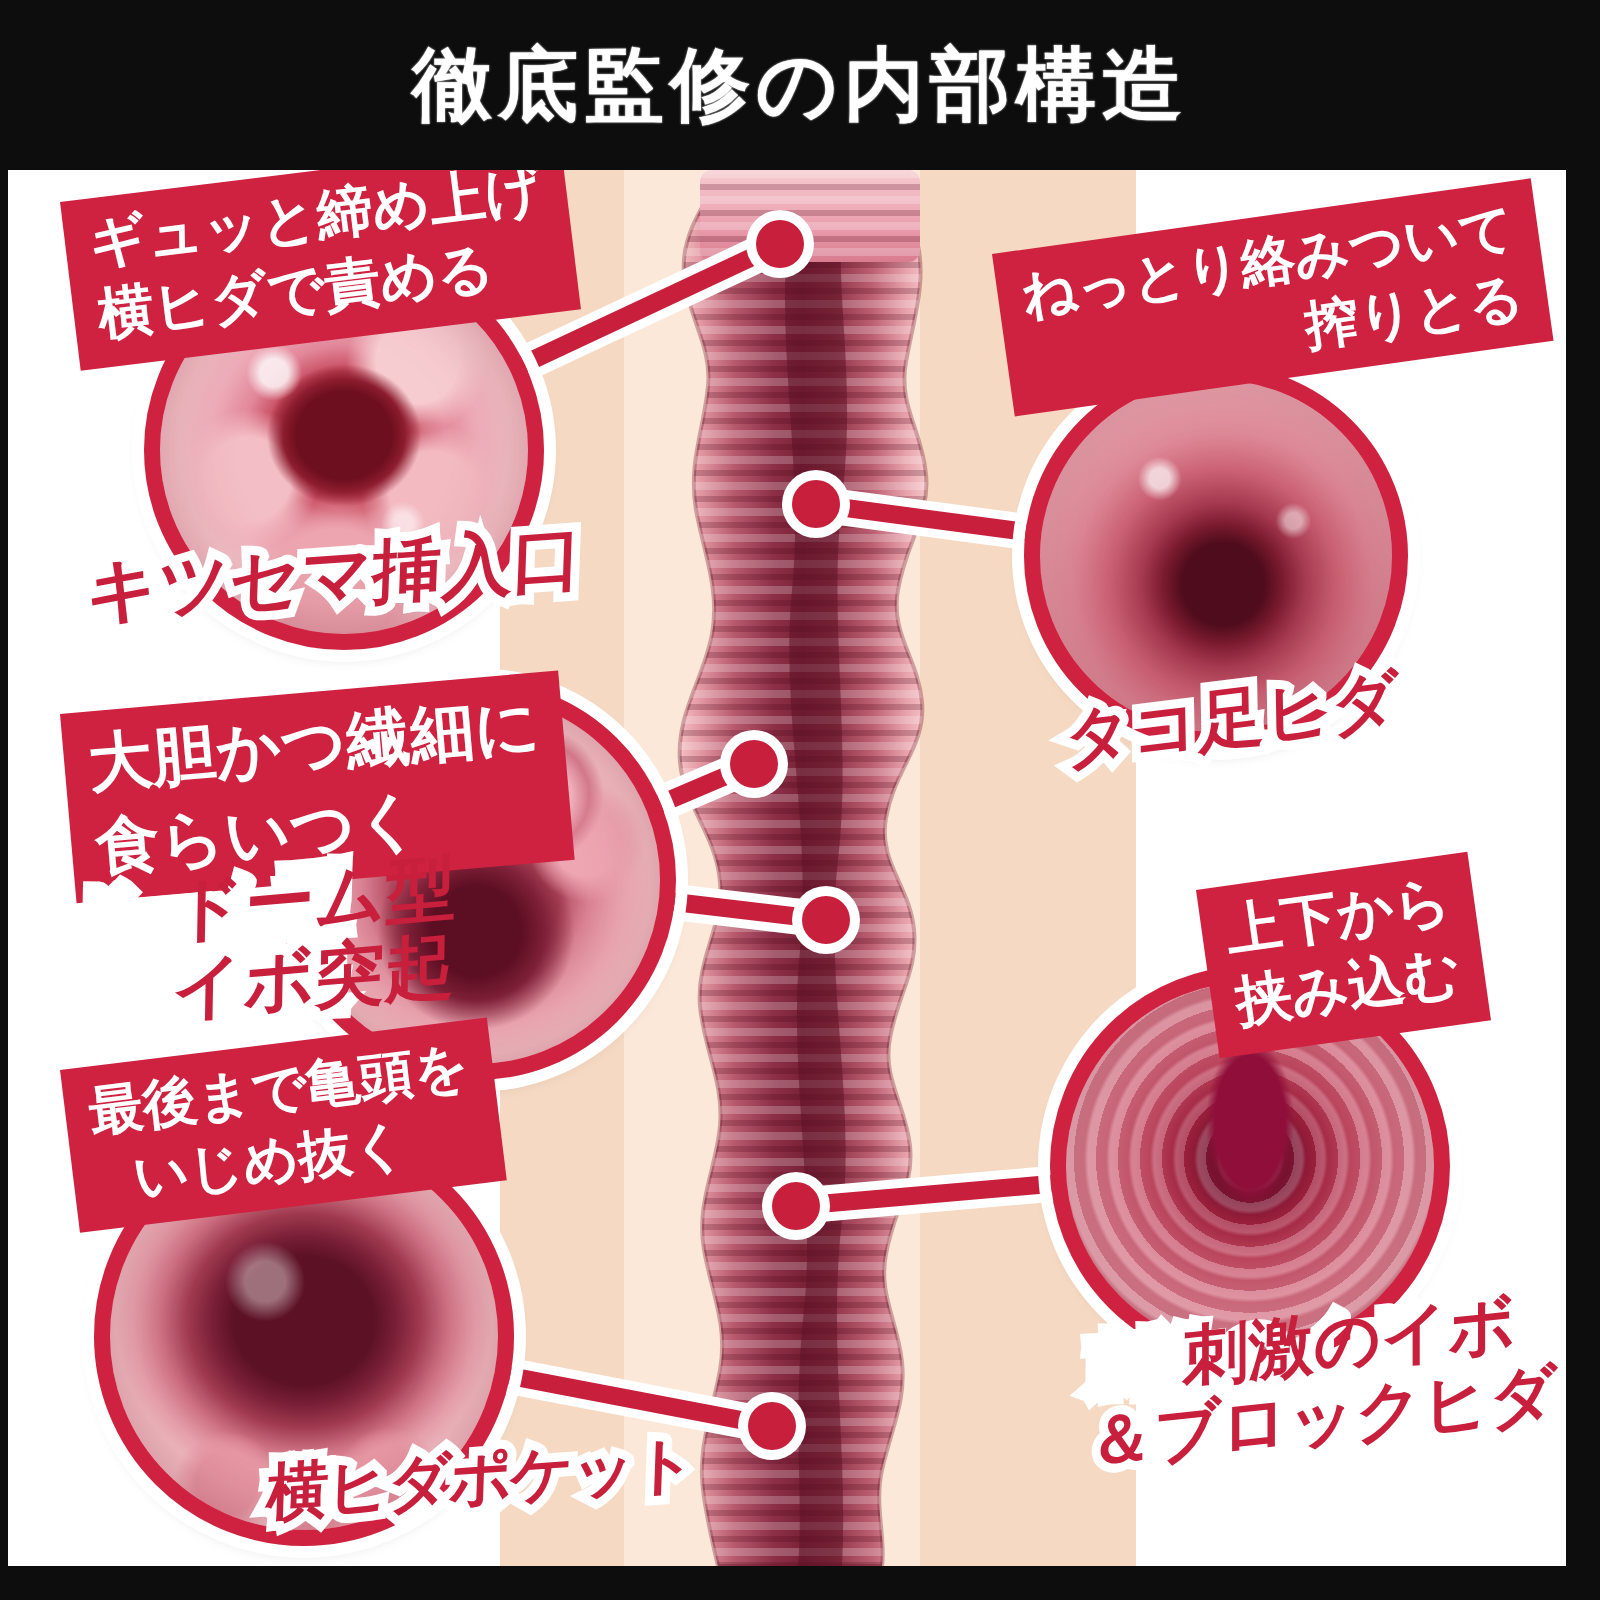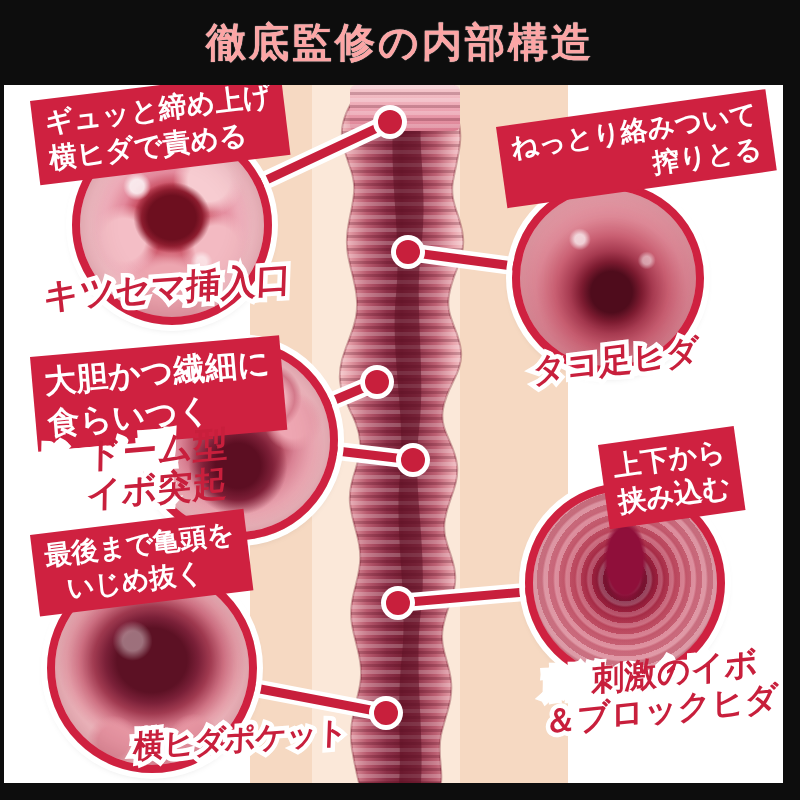--- a/index.html
+++ b/index.html
@@ -8,21 +8,21 @@
     --peach:#f6d9c2;
     --slab:#fbe8d9;
     --frame-black:#0d0d0d;
   }
   html,body{margin:0;padding:0;}
   body{font-family:"Liberation Sans",sans-serif;}
   .page{position:relative;width:800px;height:800px;background:var(--frame-black);overflow:hidden;}
 
   
   .header{position:absolute;left:0;top:0;width:800px;height:85px;display:flex;align-items:center;justify-content:center;}
-  .header-title{color:#fca5a5;font-size:40px;font-weight:bold;letter-spacing:3px;
+  .header-title{color:#ffffff;font-size:40px;font-weight:bold;letter-spacing:3px;
     font-family:"Liberation Sans",sans-serif;text-shadow:0 0 1px #fff;}
   .content{position:absolute;left:4px;top:85px;width:779px;height:698px;background:#ffffff;overflow:hidden;}
   .footer-bar{position:absolute;left:0;bottom:0;width:800px;height:17px;background:var(--frame-black);}
 
   
   .peach-band{position:absolute;left:246px;top:0;width:318px;height:698px;background:var(--peach);}
   .slab-band{position:absolute;left:308px;top:0;width:148px;height:698px;background:var(--slab);}
 
   .diagram-svg{position:absolute;left:0;top:0;z-index:1;}
 

